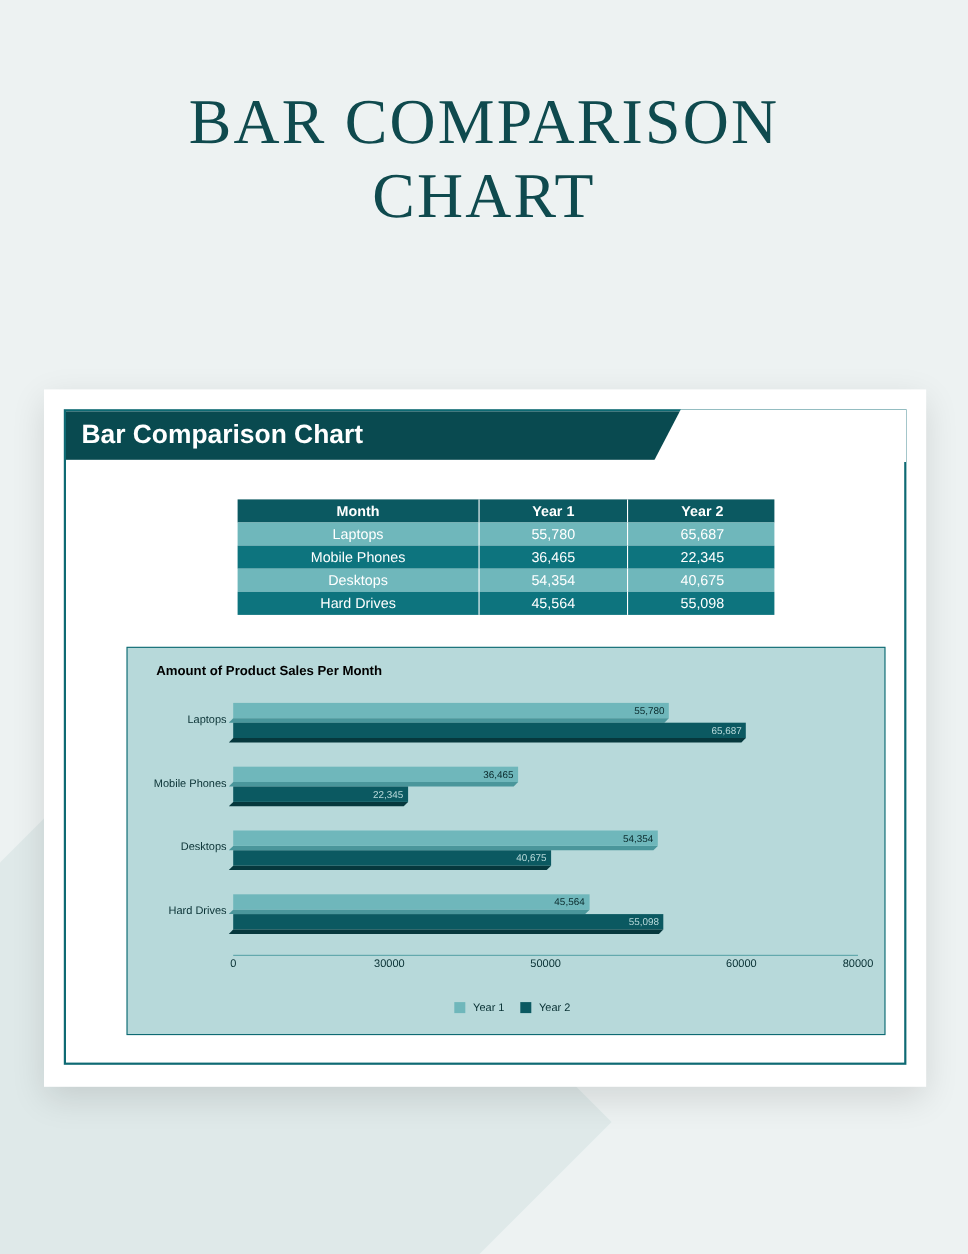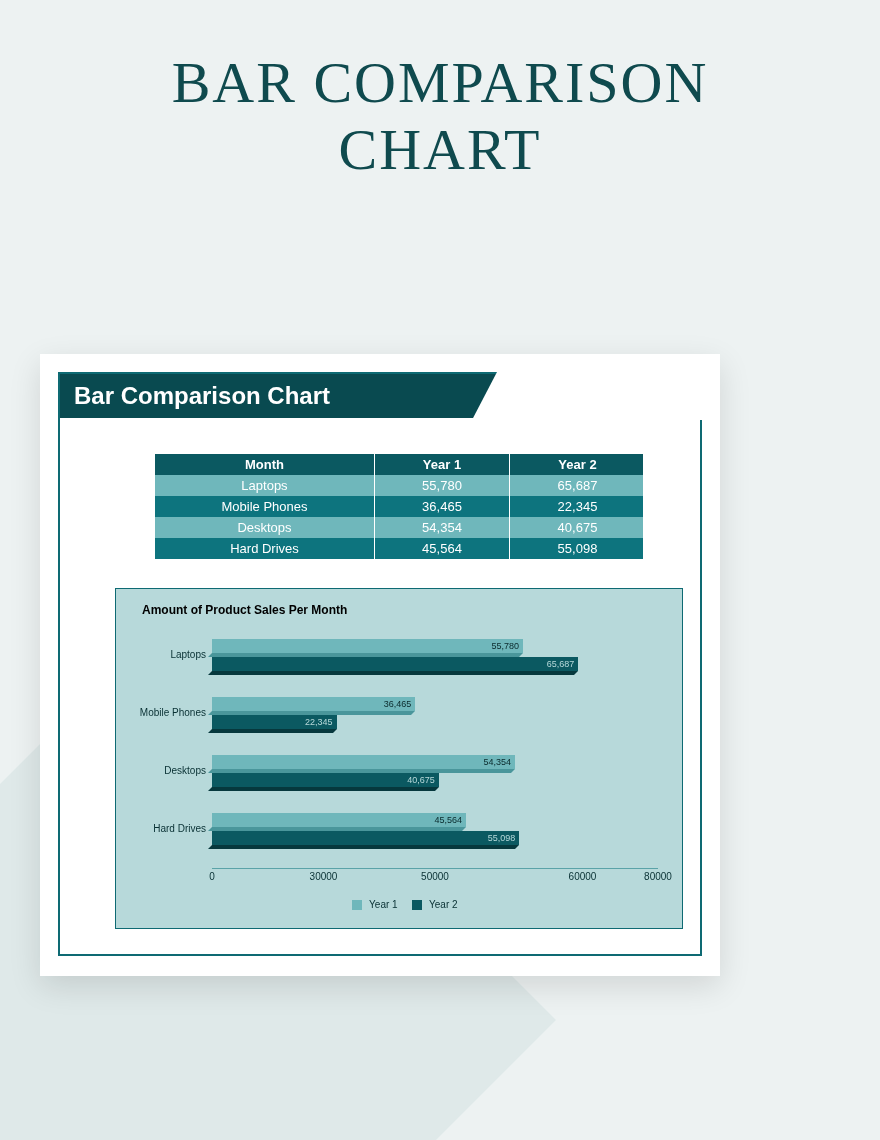--- a/index.html
+++ b/index.html
@@ -22,27 +22,27 @@
     z-index: 0;
   }
   .page-title {
     text-align: center;
     font-family: "Times New Roman", Times, serif;
     color: #0f4a4e;
     font-size: 58px;
     letter-spacing: 2px;
     font-weight: 400;
     line-height: 1.15;
-    padding-top: 50px;
+    padding-top: 78px;
   }
   .card {
     position: absolute;
     top: 354px;
     left: 40px;
-    width: 680px;
+    width: 802px;
     background: #ffffff;
     box-shadow: 0 10px 30px rgba(0,0,0,0.12);
     padding: 18px 0 20px 0;
     z-index: 5;
   }
   .panel-wrap {
     margin: 0 18px;
     border: 2px solid #0e6a73;
     background: #ffffff;
     position: relative;
@@ -152,21 +152,21 @@
     height: 16px;
     font-size: 10px;
     color: #083033;
   }
   .xtick { position: absolute; transform: translateX(-50%); }
 
   .legend {
     text-align: center;
     font-size: 10px;
     color: #083033;
-    margin-top: 12px;
+    margin-top: 24px;
   }
   .swatch { display: inline-block; width: 10px; height: 10px; margin: 0 4px 0 12px; vertical-align: middle; }
   .sw-a { background: #6fb7bb; }
   .sw-b { background: #0b5961; }
 </style>
 </head>
 <body>
 
 <div class="bg-fold"></div>
 

